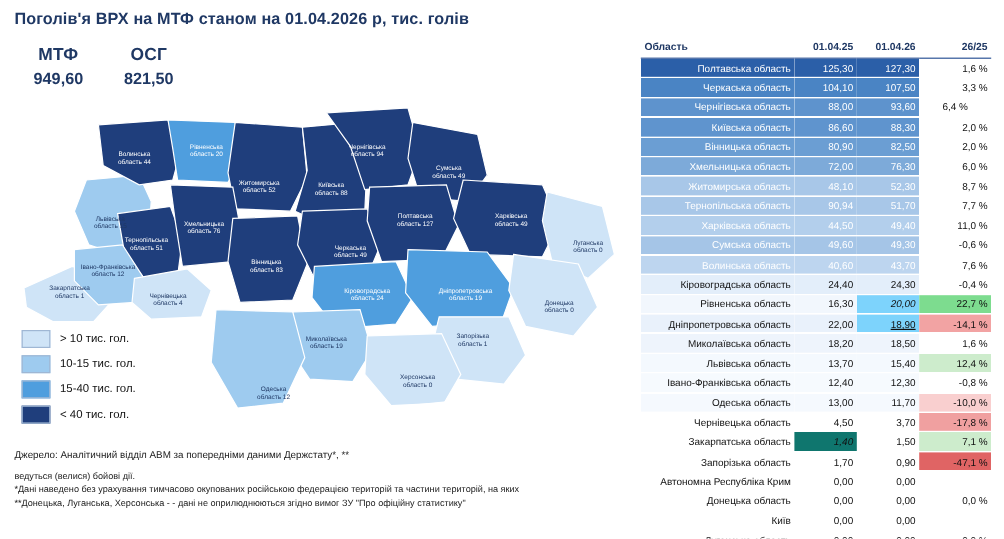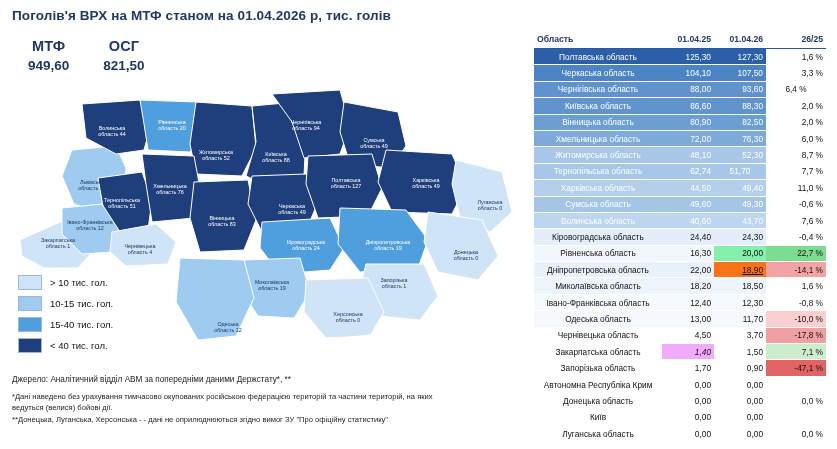--- a/index.html
+++ b/index.html
@@ -130,21 +130,21 @@
     font-size: 8.3px;
     color: #111;
     padding: 1px 3px;
     height: 13.4px;
     border-bottom: 1px solid #ffffff;
     text-align: right;
     white-space: nowrap;
     overflow: hidden;
   }
   tbody td.col-name {
-    text-align: center;
+    text-align: right;
   }
   col.c1 { width: 128px; }
   col.c2 { width: 52px; }
   col.c3 { width: 52px; }
   col.c4 { width: 60px; }
 </style>
 </head>
 <body>
 
 <div id="page-title">Поголів'я ВРХ на МТФ станом на 01.04.2026 р, тис. голів</div>
@@ -233,22 +233,22 @@
     <span class="legend-text">15-40 тис. гол.</span>
   </div>
   <div class="legend-item">
     <span class="legend-swatch" style="background:#1f3e7c"></span>
     <span class="legend-text">&lt; 40 тис. гол.</span>
   </div>
 </div>
 
 <div id="notes">
   <div class="note first">Джерело: Аналітичний відділ АВМ за попередніми даними Держстату*, **</div>
+  <div class="note">ведуться (велися) бойові дії.</div>
   <div class="note">*Дані наведено без урахування тимчасово окупованих російською федерацією територій та частини територій, на яких</div>
-  <div class="note">ведуться (велися) бойові дії.</div>
   <div class="note">**Донецька, Луганська, Херсонська - - дані не оприлюднюються згідно вимог ЗУ "Про офіційну статистику"</div>
 </div>
 
 <div id="table-wrap">
   <table>
     <colgroup>
       <col class="c1">
         <col class="c2">
         <col class="c3">
         <col class="c4">
@@ -299,22 +299,22 @@
           <td style="background: rgb(255, 255, 255);">6,0 %</td>
         </tr>
         <tr>
           <td class="col-name" style="background: rgb(168, 199, 232); color: rgb(255, 255, 255);">Житомирська область</td>
           <td style="background: rgb(168, 199, 232); color: rgb(255, 255, 255);">48,10</td>
           <td style="background: rgb(168, 199, 232); color: rgb(255, 255, 255);">52,30</td>
           <td style="background: rgb(255, 255, 255);">8,7 %</td>
         </tr>
         <tr>
           <td class="col-name" style="background: rgb(168, 199, 232); color: rgb(255, 255, 255);">Тернопільська область</td>
-          <td style="background: rgb(168, 199, 232); color: rgb(255, 255, 255);">62,74</td>
-          <td style="background: rgb(168, 199, 232); color: rgb(255, 255, 255); text-align: center;">51,70</td>
+          <td style="background: rgb(168, 199, 232); color: rgb(255, 255, 255);">90,94</td>
+          <td style="background: rgb(168, 199, 232); color: rgb(255, 255, 255);">51,70</td>
           <td style="background: rgb(255, 255, 255);">7,7 %</td>
         </tr>
         <tr>
           <td class="col-name" style="background: rgb(179, 207, 236); color: rgb(255, 255, 255);">Харківська область</td>
           <td style="background: rgb(179, 207, 236); color: rgb(255, 255, 255);">44,50</td>
           <td style="background: rgb(179, 207, 236); color: rgb(255, 255, 255);">49,40</td>
           <td style="background: rgb(255, 255, 255);">11,0 %</td>
         </tr>
         <tr>
           <td class="col-name" style="background: rgb(165, 197, 231); color: rgb(255, 255, 255);">Сумська область</td>
@@ -330,56 +330,62 @@
         </tr>
         <tr>
           <td class="col-name" style="background: rgb(227, 238, 250);">Кіровоградська область</td>
           <td style="background: rgb(227, 238, 250);">24,40</td>
           <td style="background: rgb(227, 238, 250);">24,30</td>
           <td style="background: rgb(255, 255, 255);">-0,4 %</td>
         </tr>
         <tr>
           <td class="col-name" style="background: rgb(242, 247, 253);">Рівненська область</td>
           <td style="background: rgb(242, 247, 253);">16,30</td>
-          <td style="background: #86efac;">20,00</td>
+          <td style="background: #7dd3fc; font-style: italic;">20,00</td>
           <td style="background: rgb(125, 220, 143);">22,7 %</td>
         </tr>
         <tr>
           <td class="col-name" style="background: rgb(233, 241, 251);">Дніпропетровська область</td>
           <td style="background: rgb(233, 241, 251);">22,00</td>
-          <td style="background: #f97316; text-decoration: underline;">18,90</td>
+          <td style="background: #7dd3fc; text-decoration: underline;">18,90</td>
           <td style="background: rgb(242, 163, 163);">-14,1 %</td>
         </tr>
         <tr>
           <td class="col-name" style="background: rgb(238, 244, 252); margin-left: 48px;">Миколаївська область</td>
           <td style="background: rgb(238, 244, 252); margin-top: 22px;">18,20</td>
           <td style="background: rgb(238, 244, 252);">18,50</td>
           <td style="background: rgb(255, 255, 255);">1,6 %</td>
         </tr>
         <tr>
+          <td class="col-name" style="background: rgb(244, 249, 254);">Львівська область</td>
+          <td style="background: rgb(244, 249, 254);">13,70</td>
+          <td style="background: rgb(244, 249, 254);">15,40</td>
+          <td style="background: rgb(205, 236, 204);">12,4 %</td>
+        </tr>
+        <tr>
           <td class="col-name" style="background: rgb(246, 250, 254);">Івано-Франківська область</td>
           <td style="background: rgb(246, 250, 254);">12,40</td>
           <td style="background: rgb(246, 250, 254);">12,30</td>
           <td style="background: rgb(255, 255, 255);">-0,8 %</td>
         </tr>
         <tr>
           <td class="col-name" style="background: rgb(245, 249, 254);">Одеська область</td>
           <td style="background: rgb(245, 249, 254);">13,00</td>
           <td style="background: rgb(245, 249, 254);">11,70</td>
           <td style="background: rgb(249, 207, 207);">-10,0 %</td>
         </tr>
         <tr>
           <td class="col-name" style="background: rgb(255, 255, 255);">Чернівецька область</td>
           <td style="background: rgb(255, 255, 255);">4,50</td>
           <td style="background: rgb(255, 255, 255);">3,70</td>
           <td style="background: rgb(240, 160, 160);">-17,8 %</td>
         </tr>
         <tr>
           <td class="col-name" style="background: rgb(255, 255, 255);">Закарпатська область</td>
-          <td style="background: #f0abfc; font-style: italic;">1,40</td>
+          <td style="background: #0f766e; font-style: italic;">1,40</td>
           <td style="background: rgb(255, 255, 255);">1,50</td>
           <td style="background: rgb(205, 236, 204);">7,1 %</td>
         </tr>
         <tr>
           <td class="col-name" style="background: rgb(255, 255, 255);">Запорізька область</td>
           <td style="background: rgb(255, 255, 255);">1,70</td>
           <td style="background: rgb(255, 255, 255);">0,90</td>
           <td style="background: rgb(224, 100, 100);">-47,1 %</td>
         </tr>
         <tr>

